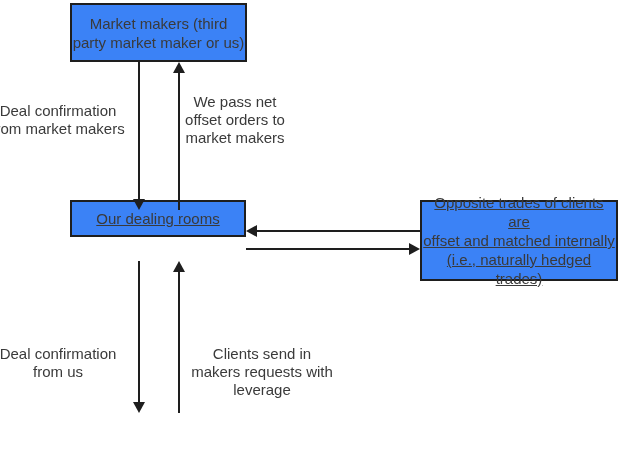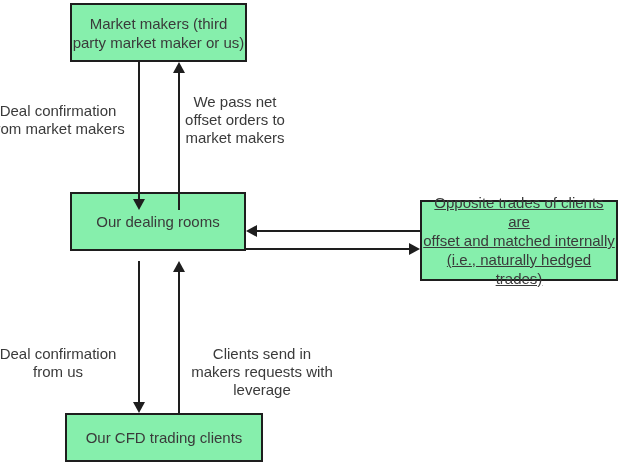--- a/index.html
+++ b/index.html
@@ -13,21 +13,21 @@
     height: 466px;
     background: #ffffff;
     font-family: "Liberation Sans", sans-serif;
     color: #3a3a3a;
     overflow: hidden;
   }
   .box {
     position: absolute;
     box-sizing: border-box;
     border: 2px solid #1e1e1e;
-    background: #86efac;
+    background: #3b82f6;
     display: flex;
     align-items: center;
     justify-content: center;
     text-align: center;
     font-size: 15px;
     line-height: 19px;
     white-space: pre-line;
   }
   .edge-label {
     position: absolute;
@@ -67,21 +67,21 @@
     border-right: 11px solid #1e1e1e;
   }
   .head-right {
     border-top: 6px solid transparent;
     border-bottom: 6px solid transparent;
     border-left: 11px solid #1e1e1e;
   }
 
   
   #node-market-makers { left: 70px;  top: 3px;   width: 177px; height: 59px; }
-  #node-dealing-rooms { left: 70px;  top: 192px; width: 176px; height: 59px; }
+  #node-dealing-rooms { left: 70px;  top: 200px; width: 176px; height: 37px; text-decoration: underline; }
   #node-cfd-clients   { left: 65px;  top: 413px; width: 198px; height: 49px; }
   #node-offset-trades { left: 420px; top: 200px; width: 198px; height: 81px; text-decoration: underline; }
 
   
   #arrow-mm-down-line   { left: 138px; top: 62px;  height: 140px; }
   #arrow-mm-down-head   { left: 133px; top: 199px; }
   #arrow-mm-up-line     { left: 178px; top: 73px;  height: 137px; }
   #arrow-mm-up-head     { left: 173px; top: 62px;  }
   #arrow-cfd-down-line  { left: 138px; top: 261px; height: 141px; }
   #arrow-cfd-down-head  { left: 133px; top: 402px; }
@@ -101,21 +101,20 @@
 </head>
 <body>
 
 <div id="canvas">
 
   <div class="box" id="node-market-makers">Market makers (third
 party market maker or us)</div>
 
   <div class="box" id="node-dealing-rooms">Our dealing rooms</div>
 
-  <div class="box" id="node-cfd-clients">Our CFD trading clients</div>
 
   <div class="box" id="node-offset-trades">Opposite trades of clients are
 offset and matched internally
 (i.e., naturally hedged trades)</div>
 
   <div class="vline" id="arrow-mm-down-line"></div>
   <div class="head head-down" id="arrow-mm-down-head"></div>
 
   <div class="vline" id="arrow-mm-up-line"></div>
   <div class="head head-up" id="arrow-mm-up-head"></div>

